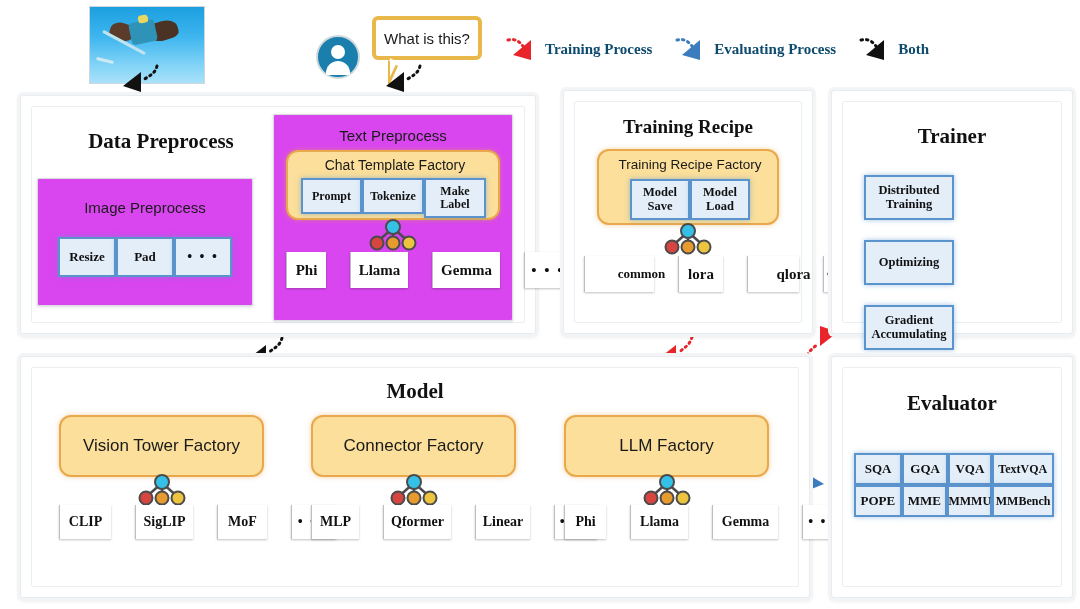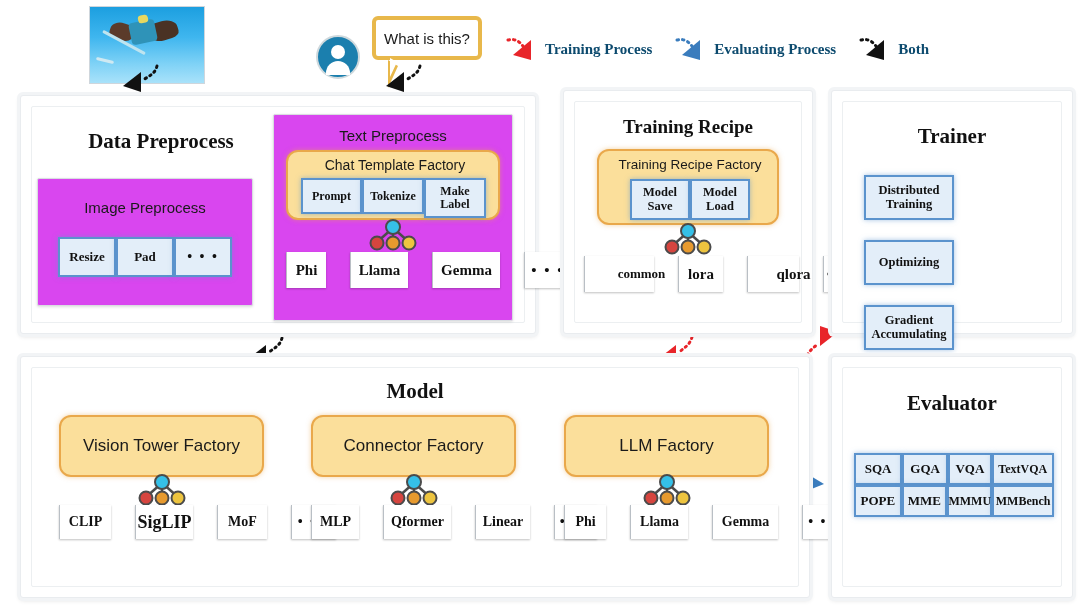--- a/index.html
+++ b/index.html
@@ -301,21 +301,21 @@
         <line x1="26" y1="10" x2="10" y2="24" stroke="#4b4b4b" stroke-width="2.5"></line>
         <line x1="26" y1="10" x2="26" y2="24" stroke="#4b4b4b" stroke-width="2.5"></line>
         <line x1="26" y1="10" x2="42" y2="24" stroke="#4b4b4b" stroke-width="2.5"></line>
         <circle cx="26" cy="9" r="7" fill="#35c0e8" stroke="#4b4b4b" stroke-width="2"></circle>
         <circle cx="10" cy="25" r="6.5" fill="#d6453f" stroke="#4b4b4b" stroke-width="2"></circle>
         <circle cx="26" cy="25" r="6.5" fill="#e79a2e" stroke="#4b4b4b" stroke-width="2"></circle>
         <circle cx="42" cy="25" r="6.5" fill="#edc43f" stroke="#4b4b4b" stroke-width="2"></circle>
       </svg>
       <div class="optrow" style="left:0;top:90px;height:34px;">
         <div class="opt" style="width:52px;height:34px;font-size:14px;">CLIP</div>
-        <div class="opt" style="width:58px;height:34px;font-size:18px;">SigLIP</div>
+        <div class="opt" style="width:58px;height:34px;font-size:14px;">SigLIP</div>
         <div class="opt" style="width:50px;height:34px;font-size:14px;">MoF</div>
         <div class="opt dots" style="width:45px;height:34px;font-size:14px;">• • •</div>
       </div>
     </div>
 
     <div class="abs" style="left:290px;top:58px;width:220px;">
       <div class="factory" style="left:0;top:0;width:205px;height:62px;position:absolute;display:flex;align-items:center;justify-content:center;">
         <span class="factory-title" style="font-size:17px;line-height:1.2;">Connector Factory</span>
       </div>
       <svg class="tree" style="left:77px;top:58px;" width="52" height="34">

